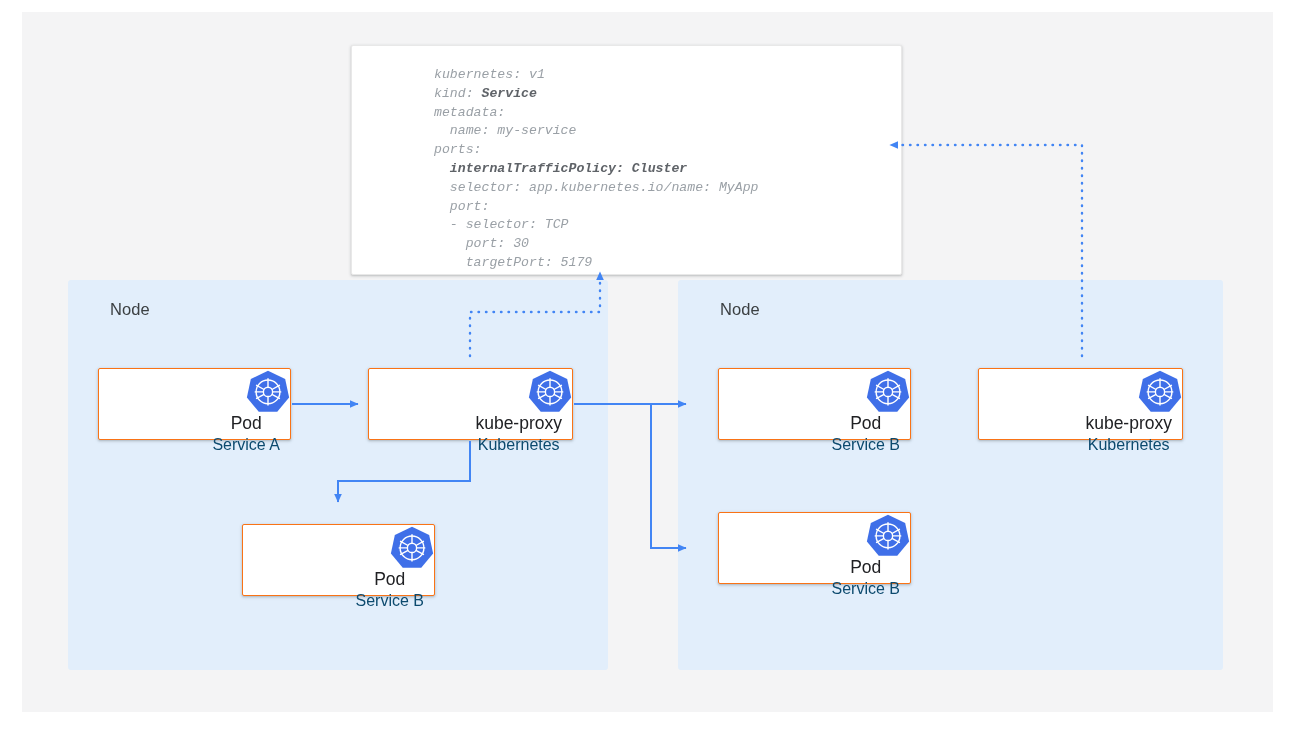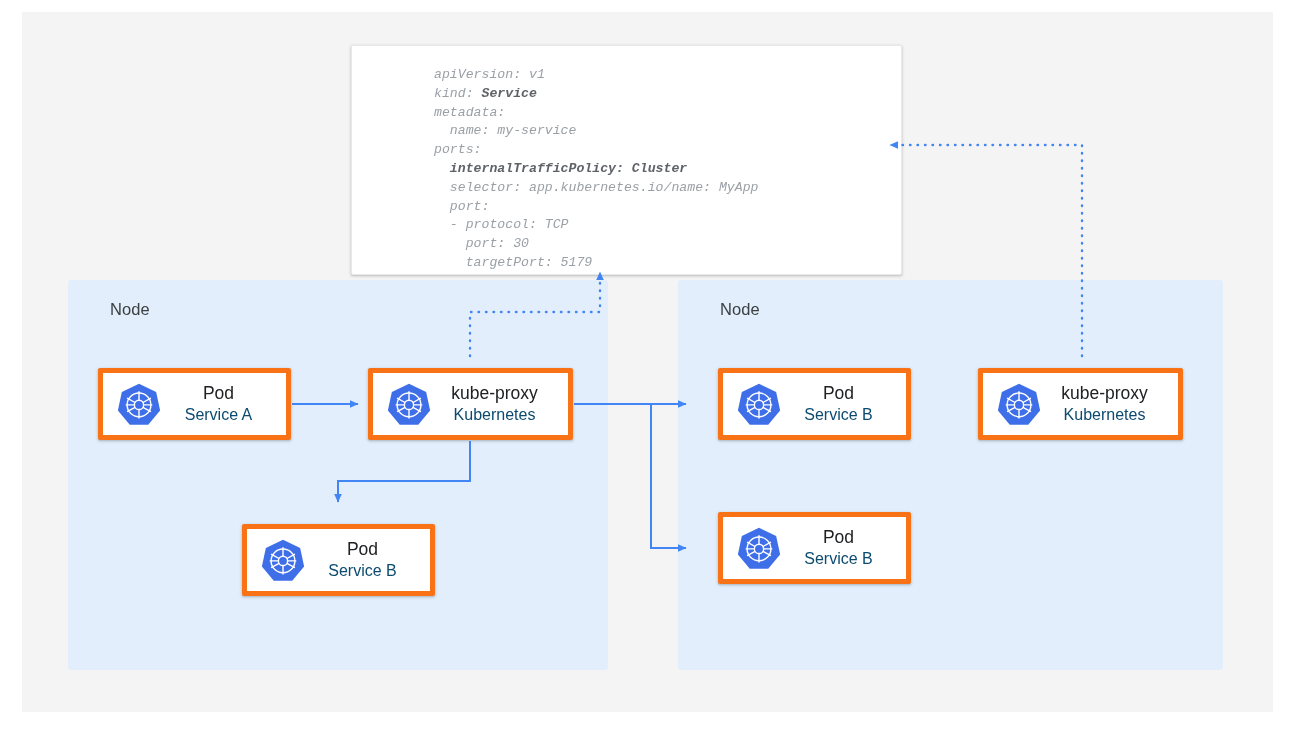--- a/index.html
+++ b/index.html
@@ -36,26 +36,27 @@
     position: absolute;
     font-size: 16.5px;
     color: #3c4043;
     font-family: "Liberation Sans", sans-serif;
     letter-spacing: 0.1px;
     margin-left: 24px;
   }
   .card {
     position: absolute;
     background: #ffffff;
-    border: 5px solid #f97316;
+    border: 1px solid #f97316;
     border-radius: 2px;
     box-shadow: 0 1px 2px rgba(60,64,67,0.22), 0 1px 3px 1px rgba(60,64,67,0.10);
     display: flex;
-    align-items: center;
+    align-items: flex-end;
     box-sizing: border-box;
+    flex-direction: column;
   }
   .card .logo {
     flex: 0 0 auto;
     margin-left: 14px;
     width: 44px;
     height: 44px;
     display: block;
   }
   .card .txt {
     flex: 1 1 auto;
@@ -114,29 +115,29 @@
     overflow: visible;
   }
 </style>
 </head>
 <body>
 
 <div id="stage">
   <div class="canvas">
 
     <div class="yaml-card">
-      <pre class="yaml-code"><span>apiVersion: v1</span>
+      <pre class="yaml-code"><span>kubernetes: v1</span>
 <span><span>kind: </span><b>Service</b></span>
 <span>metadata:</span>
 <span>  name: my-service</span>
 <span>ports:</span>
 <b>  internalTrafficPolicy: Cluster</b>
 <span>  selector: app.kubernetes.io/name: MyApp</span>
 <span>  port:</span>
-<span>  - protocol: TCP</span>
+<span>  - selector: TCP</span>
 <span>    port: 30</span>
 <span>    targetPort: 5179</span></pre>
     </div>
 
     <div class="node-box" style="left:46px; top:268px; width:540px; height:390px;"></div>
     <div class="node-box" style="left:656px; top:268px; width:545px; height:390px;"></div>
 
     <div class="node-label" style="left:64px; top:288px;">Node</div>
     <div class="node-label" style="left:674px; top:288px;">Node</div>
 

